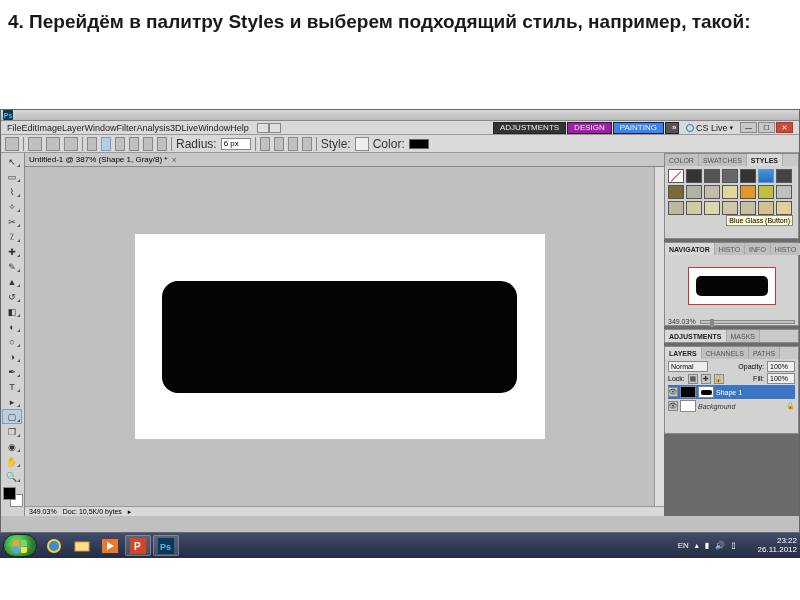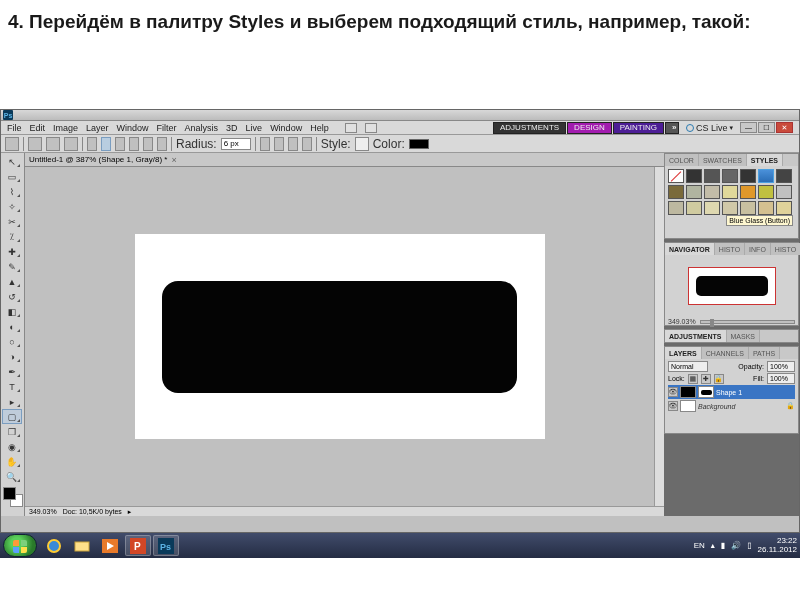--- a/index.html
+++ b/index.html
@@ -1,21 +1,21 @@
 <!DOCTYPE html>
 <html><head>
 <meta charset="utf-8">
 <style>
 * { margin: 0; padding: 0; box-sizing: border-box; }
 body { font-family: Tahoma, sans-serif; background: #fff; width: 800px; height: 600px; overflow: hidden; }
 .instr { padding: 10px 8px 0 8px; font-size: 19px; font-weight: bold; color: #1a1a1a; line-height: 1.25; }
 .ps-app { position: absolute; left: 0; top: 109px; width: 800px; height: 424px; background: #c0c0c0; border: 1px solid #666; font-size: 9px; }
 .titlebar { height: 11px; background: linear-gradient(#d8d8d8,#bcbcbc); display:flex; align-items:center; padding:0 2px; border-bottom:1px solid #888; }
 .ps-logo { width:10px; height:10px; background:#0a3a5a; color:#5cb3e4; font-size:7px; font-weight:bold; display:flex; align-items:center; justify-content:center; border-radius:1px; }
-.menubar { height:14px; background:#d9d9d9; display:flex; align-items:center; gap:8px; padding:0 6px; border-bottom:1px solid #999; }
+.menubar { height:14px; background:#d9d9d9; display:flex; align-items:center; padding:0 6px; border-bottom:1px solid #999; }
 .menubar span { font-size:9px; color:#222; }
 .mb-right { margin-left:auto; display:flex; gap:1px; align-items:center; }
 .ws-btn { height:12px; font-size:8px; padding:0 6px; background:#333; color:#eee; display:flex; align-items:center; border:1px solid #222; }
 .cslive { font-size:8px; color:#2a7ab0; display:flex; align-items:center; gap:2px; margin-left:6px; }
 .cslive .ring { width:8px;height:8px;border:1.5px solid #2a7ab0;border-radius:50%; }
 .winctrl { display:flex; gap:1px; margin-left:6px; }
 .winbtn { width:17px; height:11px; background:#c8c8c8; border:1px solid #888; font-size:7px; display:flex; align-items:center; justify-content:center; }
 .winbtn.close { background:#c94a3b; color:#fff; border-color:#a33; }
 .optbar { height:18px; background:#d9d9d9; display:flex; align-items:center; gap:4px; padding:0 4px; border-bottom:1px solid #999; }
 .opt-ic { width:14px; height:14px; background:#c0c0c0; border:1px solid #888; }
@@ -69,21 +69,21 @@
 .startbtn { width:34px; height:23px; border-radius:12px; background:radial-gradient(circle at 40% 40%, #5bd05b 25%, #2a7a2a 70%); border:1px solid #123; margin-right:4px; position:relative; }
 .startbtn::after{content:"";position:absolute;left:9px;top:5px;width:14px;height:13px;background:
   linear-gradient(#ff9a3a,#ff9a3a) 0 0/6px 6px no-repeat,
   linear-gradient(#7cd07c,#7cd07c) 8px 0/6px 6px no-repeat,
   linear-gradient(#5aa0ff,#5aa0ff) 0 7px/6px 6px no-repeat,
   linear-gradient(#ffe04a,#ffe04a) 8px 7px/6px 6px no-repeat;
   border-radius:2px;}
 .tb-ic { width:26px; height:21px; display:flex; align-items:center; justify-content:center; border-radius:2px; margin-right:2px; }
 .tb-ic.act { background:rgba(255,255,255,0.15); border:1px solid rgba(255,255,255,0.25); }
 .tray { margin-left:auto; display:flex; align-items:center; gap:6px; color:#fff; font-size:8px; }
-.tray .col { display:flex; flex-direction:column; align-items:flex-end; line-height:1.05; }
+.tray .col { display:flex; flex-direction:column; align-items:flex-end; line-height:1.05;margin-left:16px; }
 </style>
 </head>
 <body>
 
 <div class="instr">4. Перейдём в палитру Styles и выберем подходящий стиль, например, такой:</div>
 
 <div class="ps-app">
   <div class="titlebar">
     <div class="ps-logo">Ps</div>
   </div>
@@ -98,21 +98,21 @@
     <span>Analysis</span>
     <span>3D</span>
     <span>Live</span>
     <span>Window</span>
     <span>Help</span>
     <div style="width:12px;height:10px;border:1px solid #888;background:#e0e0e0;margin-left:8px;"></div>
     <div style="width:12px;height:10px;border:1px solid #888;background:#e0e0e0;"></div>
     <div class="mb-right">
       <div class="ws-btn">ADJUSTMENTS</div>
       <div class="ws-btn" style="background:#a21caf">DESIGN</div>
-      <div class="ws-btn" style="background:#4c1d95">PAINTING</div>
+      <div class="ws-btn" style="background:#3b82f6">PAINTING</div>
       <div class="ws-btn" style="background:#555;width:14px;font-weight:bold;">»</div>
       <div class="cslive">
           <span class="ring"></span>
           <span>CS Live</span>
           <span style="font-size:7px;">▾</span>
         </div>
       <div class="winctrl">
         <div class="winbtn">—</div>
         <div class="winbtn">☐</div>
         <div class="winbtn close">✕</div>

